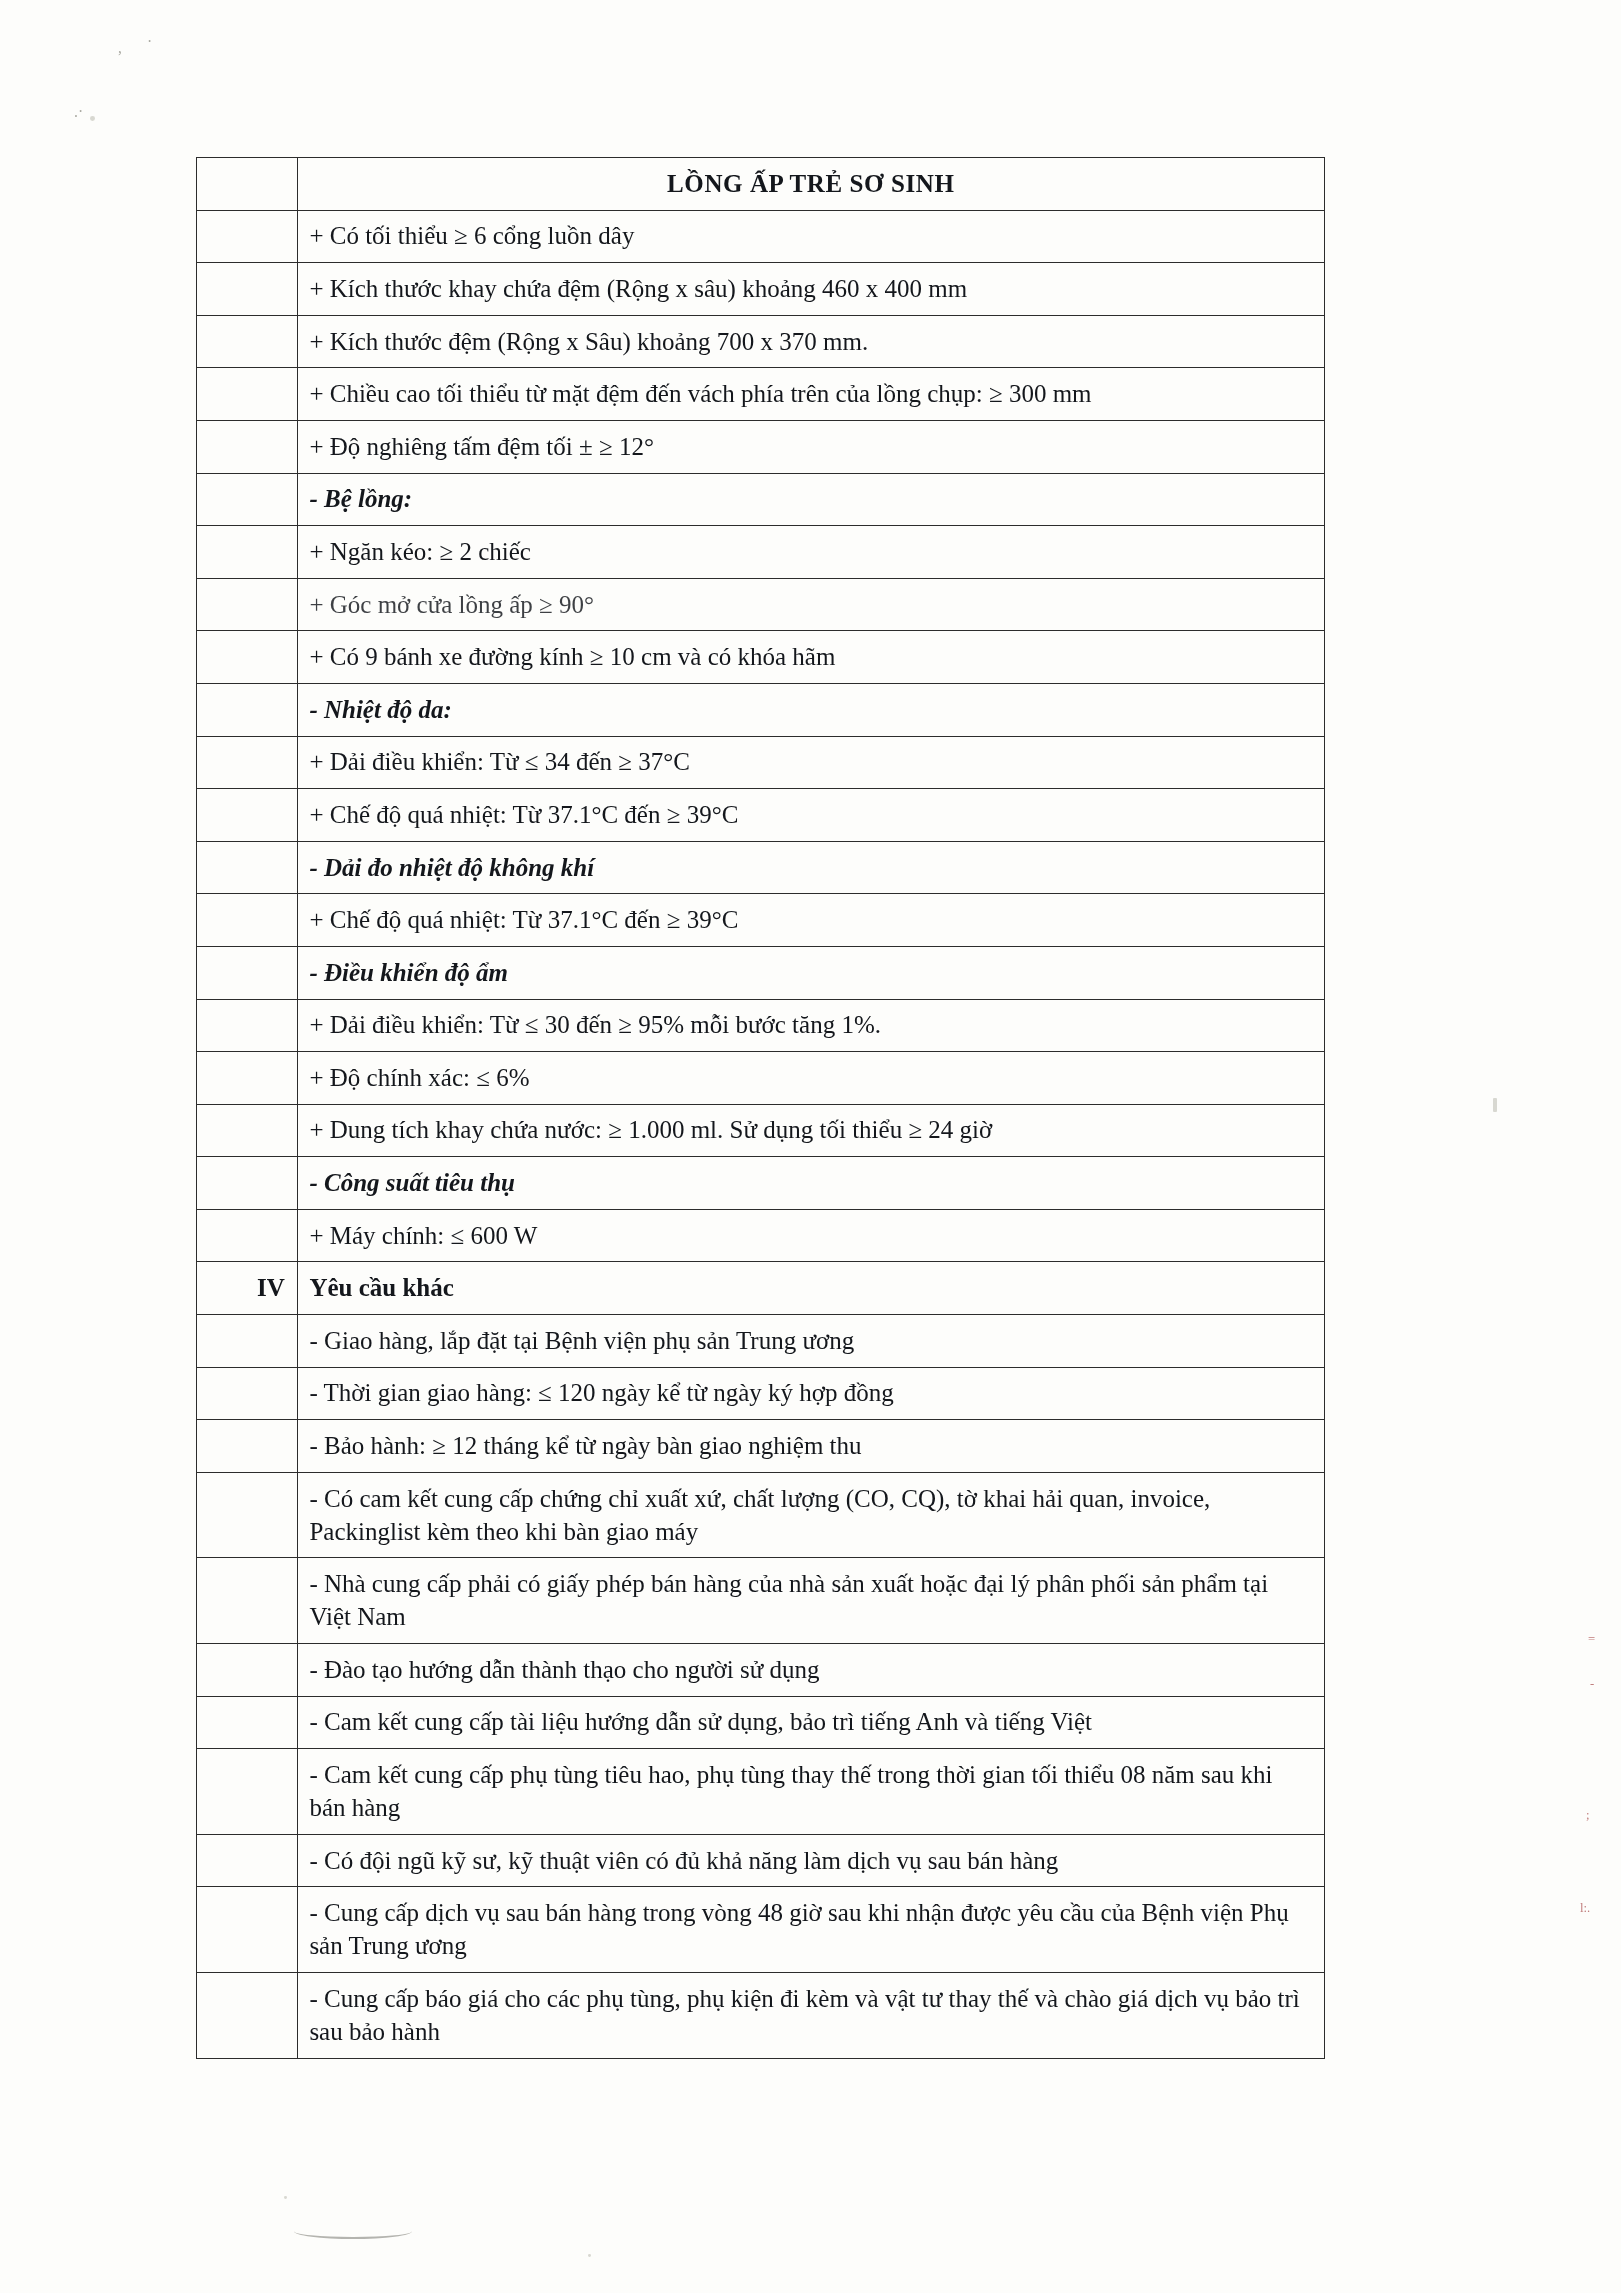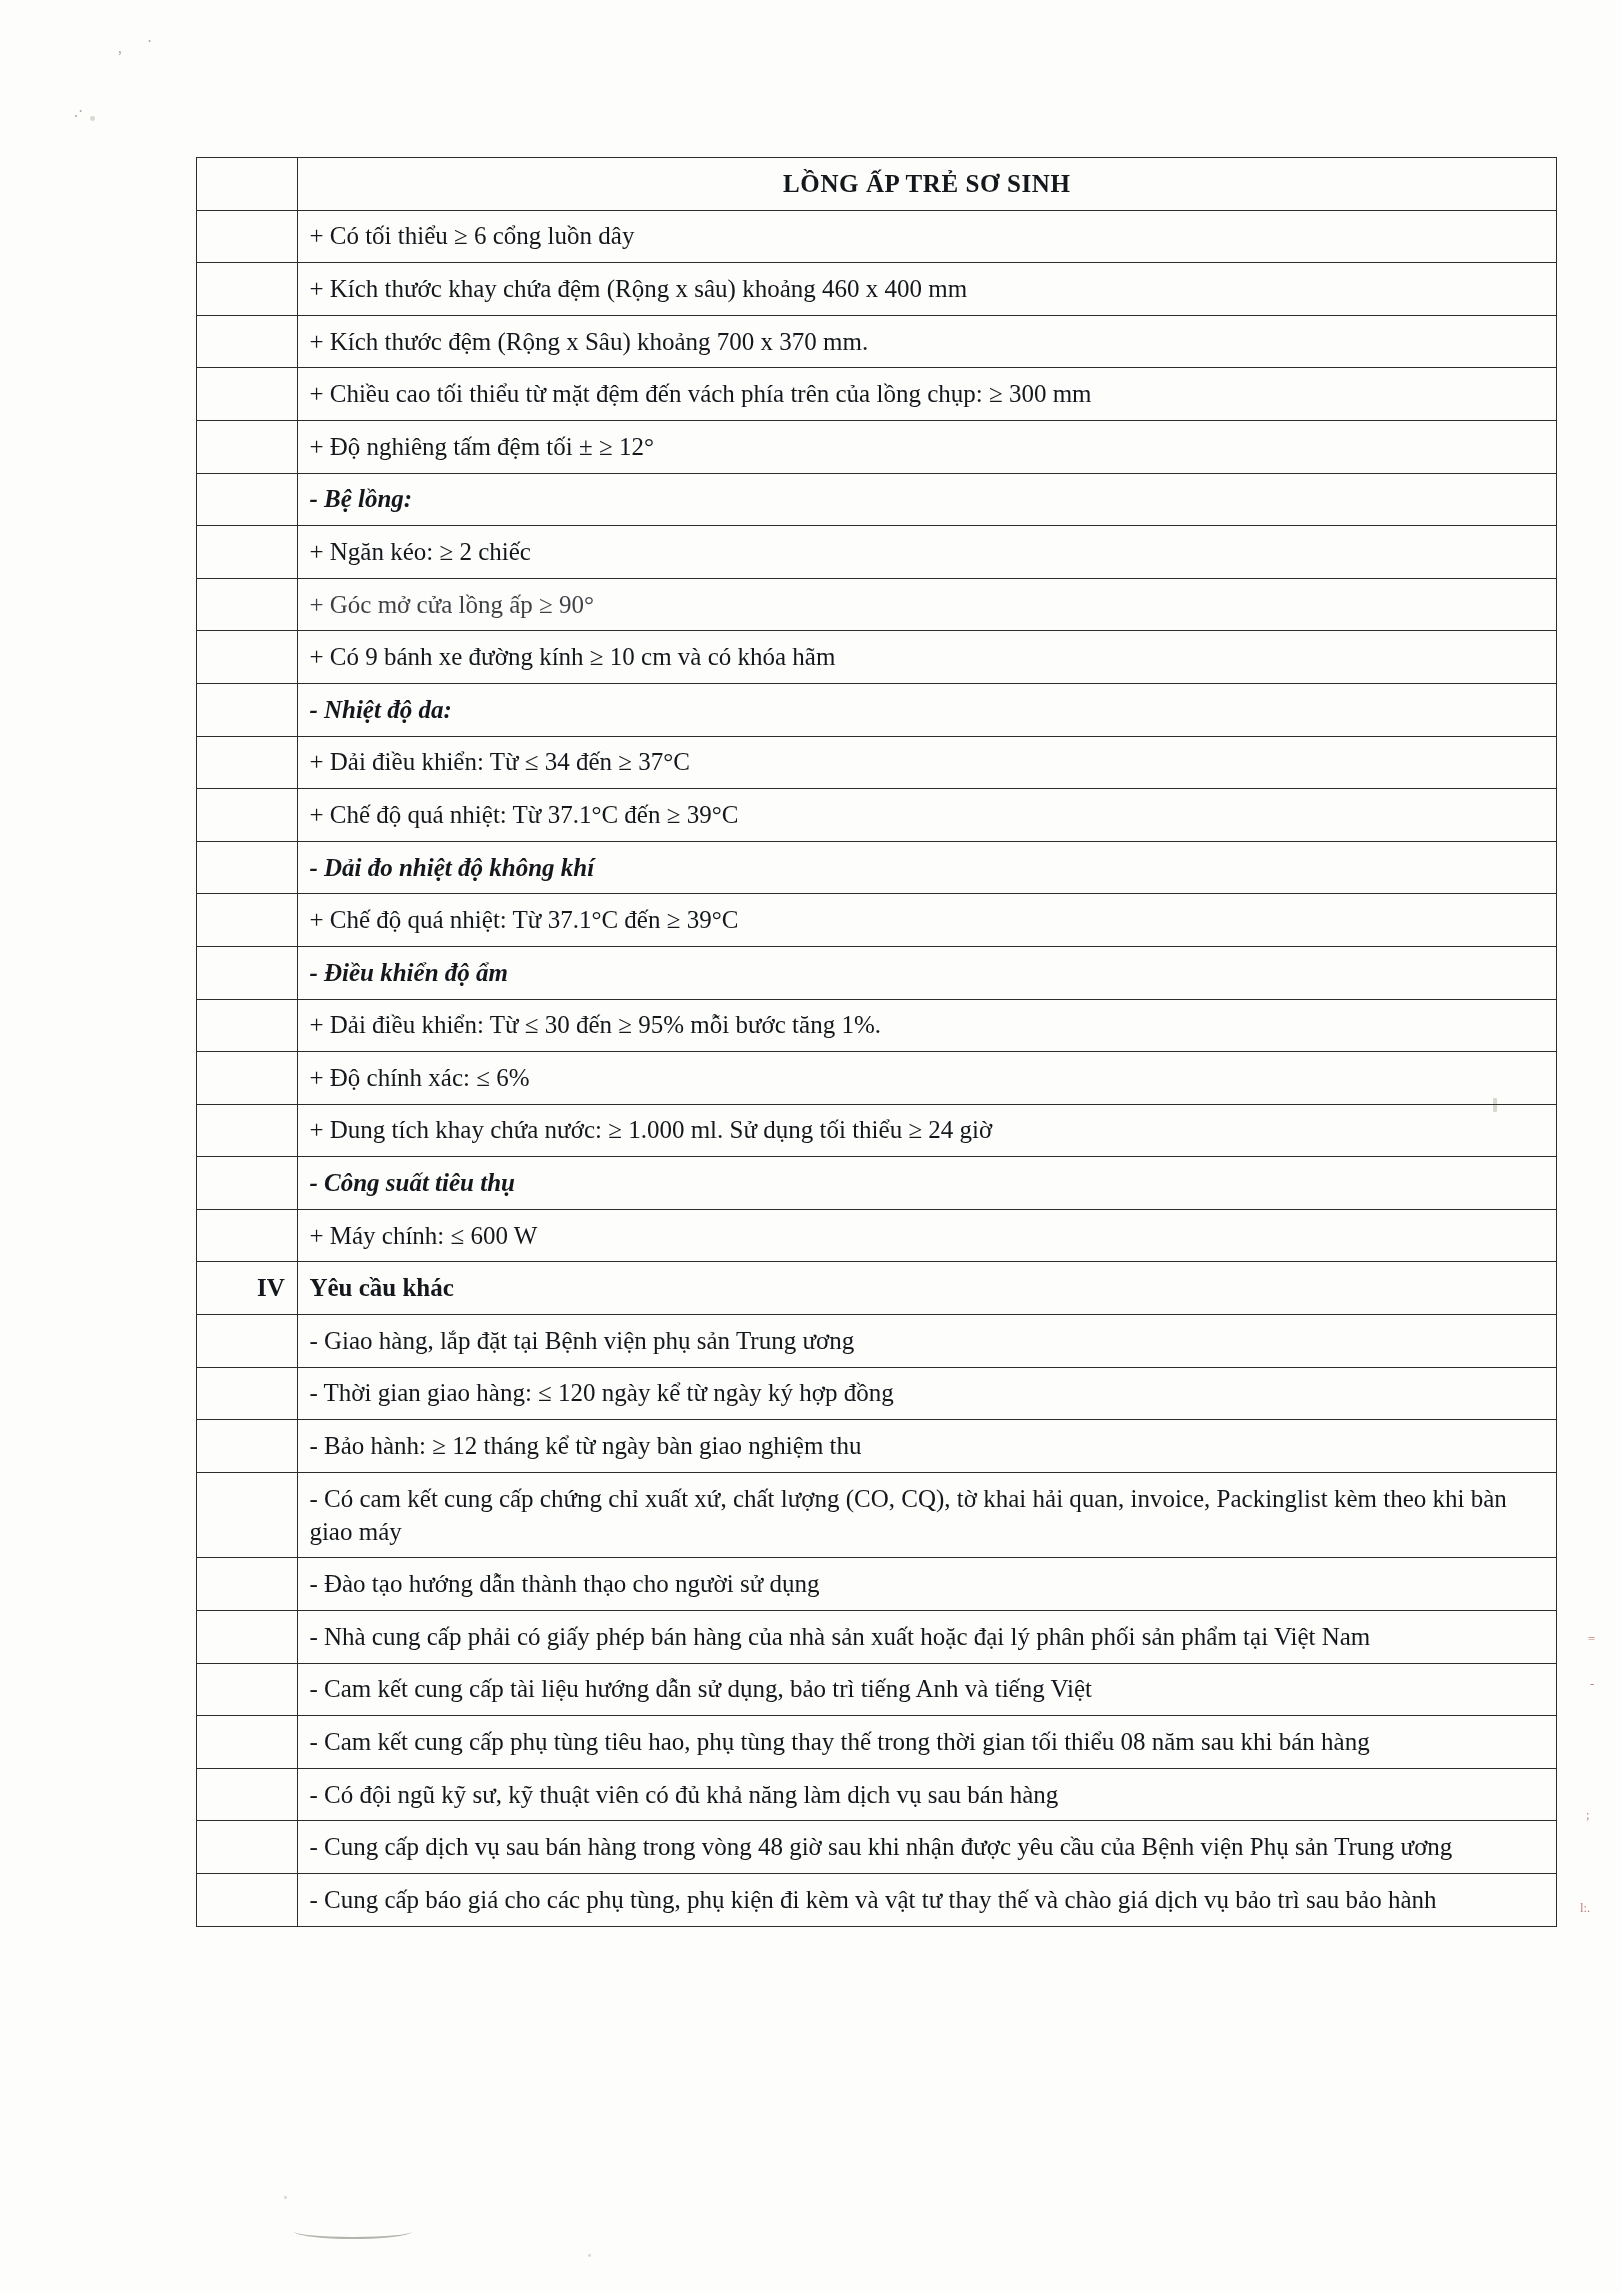--- a/index.html
+++ b/index.html
@@ -34,21 +34,21 @@
     color: #b05a5a;
     font-size: 12.7px;
     letter-spacing: -1px;
     opacity: .8;
   }
 
   table.doc {
     position: absolute;
     left: 196px;
     top: 157px;
-    width: 1361px;
+    width: 1129px;
     border-collapse: collapse;
     table-layout: fixed;
   }
   table.doc td {
     border: 1.6px solid #2c2c2c;
     padding: 8.8px 11.8px 9.8px 11.8px;
     font-size: 25px;
     line-height: 1.32;
     color: #14171c;
     vertical-align: top;
@@ -211,25 +211,25 @@
       <tr>
         <td class="numcol"></td>
         <td class="cell-tall">- Bảo hành: ≥ 12 tháng kể từ ngày bàn giao nghiệm thu</td>
       </tr>
       <tr>
         <td class="numcol"></td>
         <td class="cell-tall">- Có cam kết cung cấp chứng chỉ xuất xứ, chất lượng (CO, CQ), tờ khai hải quan, invoice, Packinglist kèm theo khi bàn giao máy</td>
       </tr>
       <tr>
         <td class="numcol"></td>
+        <td class="cell-tall">- Nhà cung cấp phải có giấy phép bán hàng của nhà sản xuất hoặc đại lý phân phối sản phẩm tại Việt Nam</td>
+      </tr>
+      <tr>
+        <td class="numcol"></td>
         <td class="cell-tall">- Đào tạo hướng dẫn thành thạo cho người sử dụng</td>
-      </tr>
-      <tr>
-        <td class="numcol"></td>
-        <td class="cell-tall">- Nhà cung cấp phải có giấy phép bán hàng của nhà sản xuất hoặc đại lý phân phối sản phẩm tại Việt Nam</td>
       </tr>
       <tr>
         <td class="numcol"></td>
         <td class="cell-tall">- Cam kết cung cấp tài liệu hướng dẫn sử dụng, bảo trì tiếng Anh và tiếng Việt</td>
       </tr>
       <tr>
         <td class="numcol"></td>
         <td class="cell-tall">- Cam kết cung cấp phụ tùng tiêu hao, phụ tùng thay thế trong thời gian tối thiểu 08 năm sau khi bán hàng</td>
       </tr>
       <tr>

